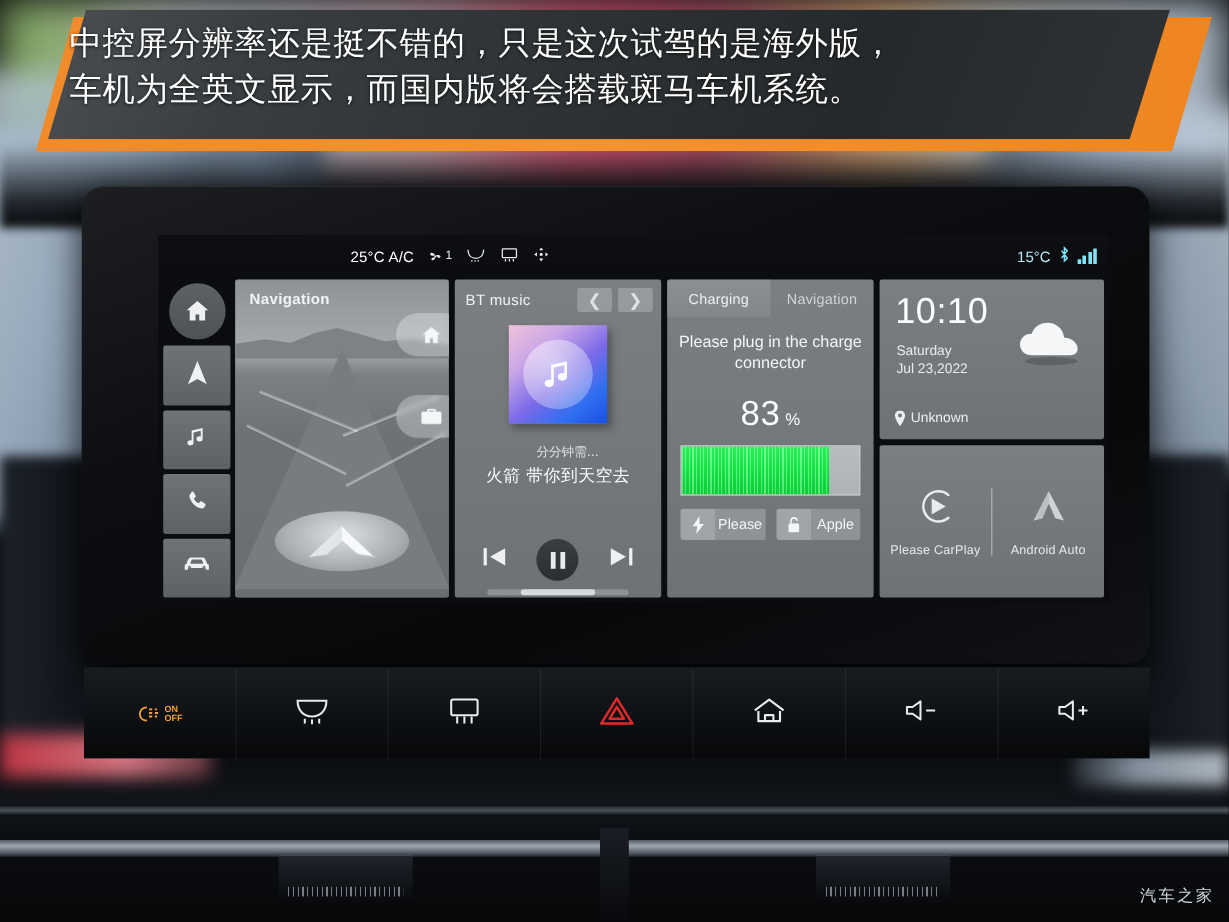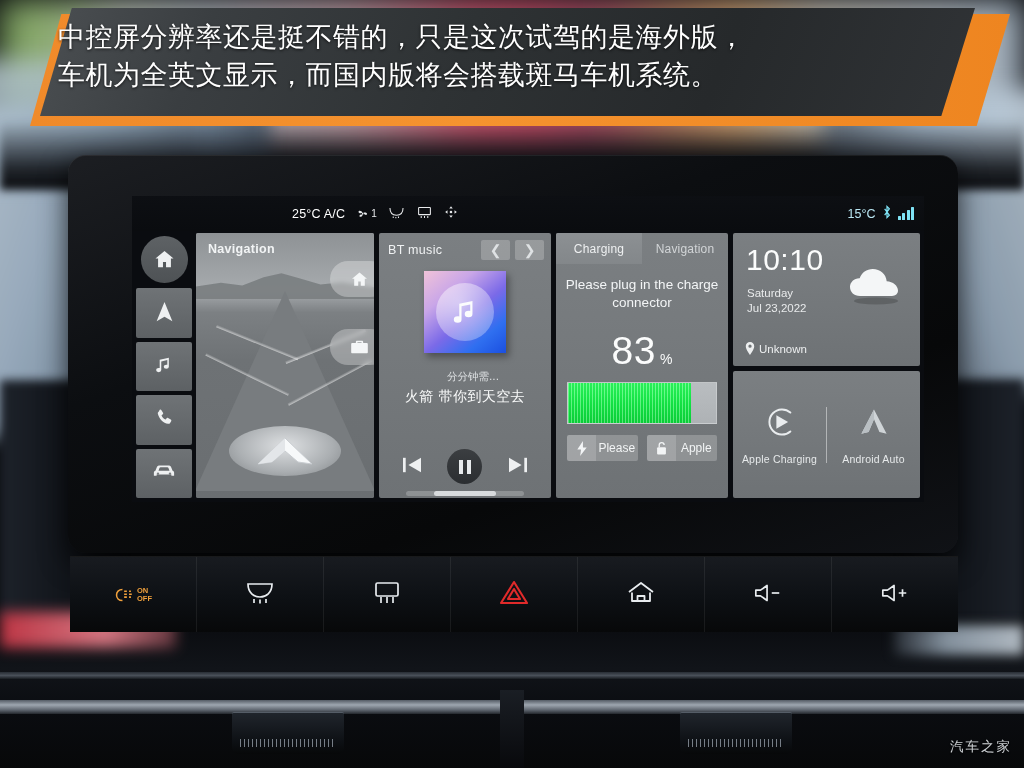--- a/index.html
+++ b/index.html
@@ -254,21 +254,21 @@
   .mu-pp i { width:4px; height:14px; background:#e7eaec; display:block; }
 
   
   .ch-tabs { display:flex; height:31px; }
   .ch-tab { flex:1; display:flex; align-items:center; justify-content:center;
             font-size:12px; color:#eef0f1; letter-spacing:.2px; }
   .ch-tab.active { background: linear-gradient(180deg,#8c9093 0%, #83878a 100%); }
   .ch-tab.idle { color:#d2d5d7; }
   .ch-msg { text-align:center; color:#f3f5f6; font-size:13.5px; line-height:18px; margin-top:12px; padding:0 9px; }
   .ch-pct { text-align:center; margin-top:17px; color:#fbfcfc; }
-  .ch-pct b { font-size:39px; font-weight:normal; letter-spacing:.5px; }
+  .ch-pct b { font-size:29px; font-weight:normal; letter-spacing:.5px; }
   .ch-pct span { font-size:14px; margin-left:4px; }
   .ch-bar {
     margin:9px 11px 0; height:42px;
     background: linear-gradient(180deg,#b9bdc0 0%, #aeb2b5 100%);
     border:1px solid rgba(255,255,255,.25);
     position:relative; overflow:hidden;
   }
   .ch-fill {
     position:absolute; left:0; top:0; bottom:0;
     background:
@@ -574,21 +574,21 @@
             </div>
           </div>
 
           <div class="card card-proj">
             <div class="pj">
               <div class="pj-half">
                 <svg width="36" height="36" viewBox="0 0 40 40" fill="none">
                   <path d="M31.5 9.5A14 14 0 1031.5 30.5" stroke="#e9ecee" stroke-width="2.2" stroke-linecap="round"></path>
                   <path d="M16 12.5 L29 20 L16 27.5 Z" fill="#e9ecee"></path>
                 </svg>
-                <span class="pj-lb">Apple Charging</span>
+                <span class="pj-lb">Please CarPlay</span>
               </div>
               <div class="pj-div"></div>
               <div class="pj-half">
                 <svg width="36" height="36" viewBox="0 0 40 40">
                   <path d="M20 6 L34 33 L26 31 L20 17 L14 31 L6 33 Z" fill="#cfd4d7"></path>
                   <path d="M20 6 L20 17 L14 31 L6 33 Z" fill="#b9bfc3"></path>
                 </svg>
                 <span class="pj-lb">Android Auto</span>
               </div>
             </div>

